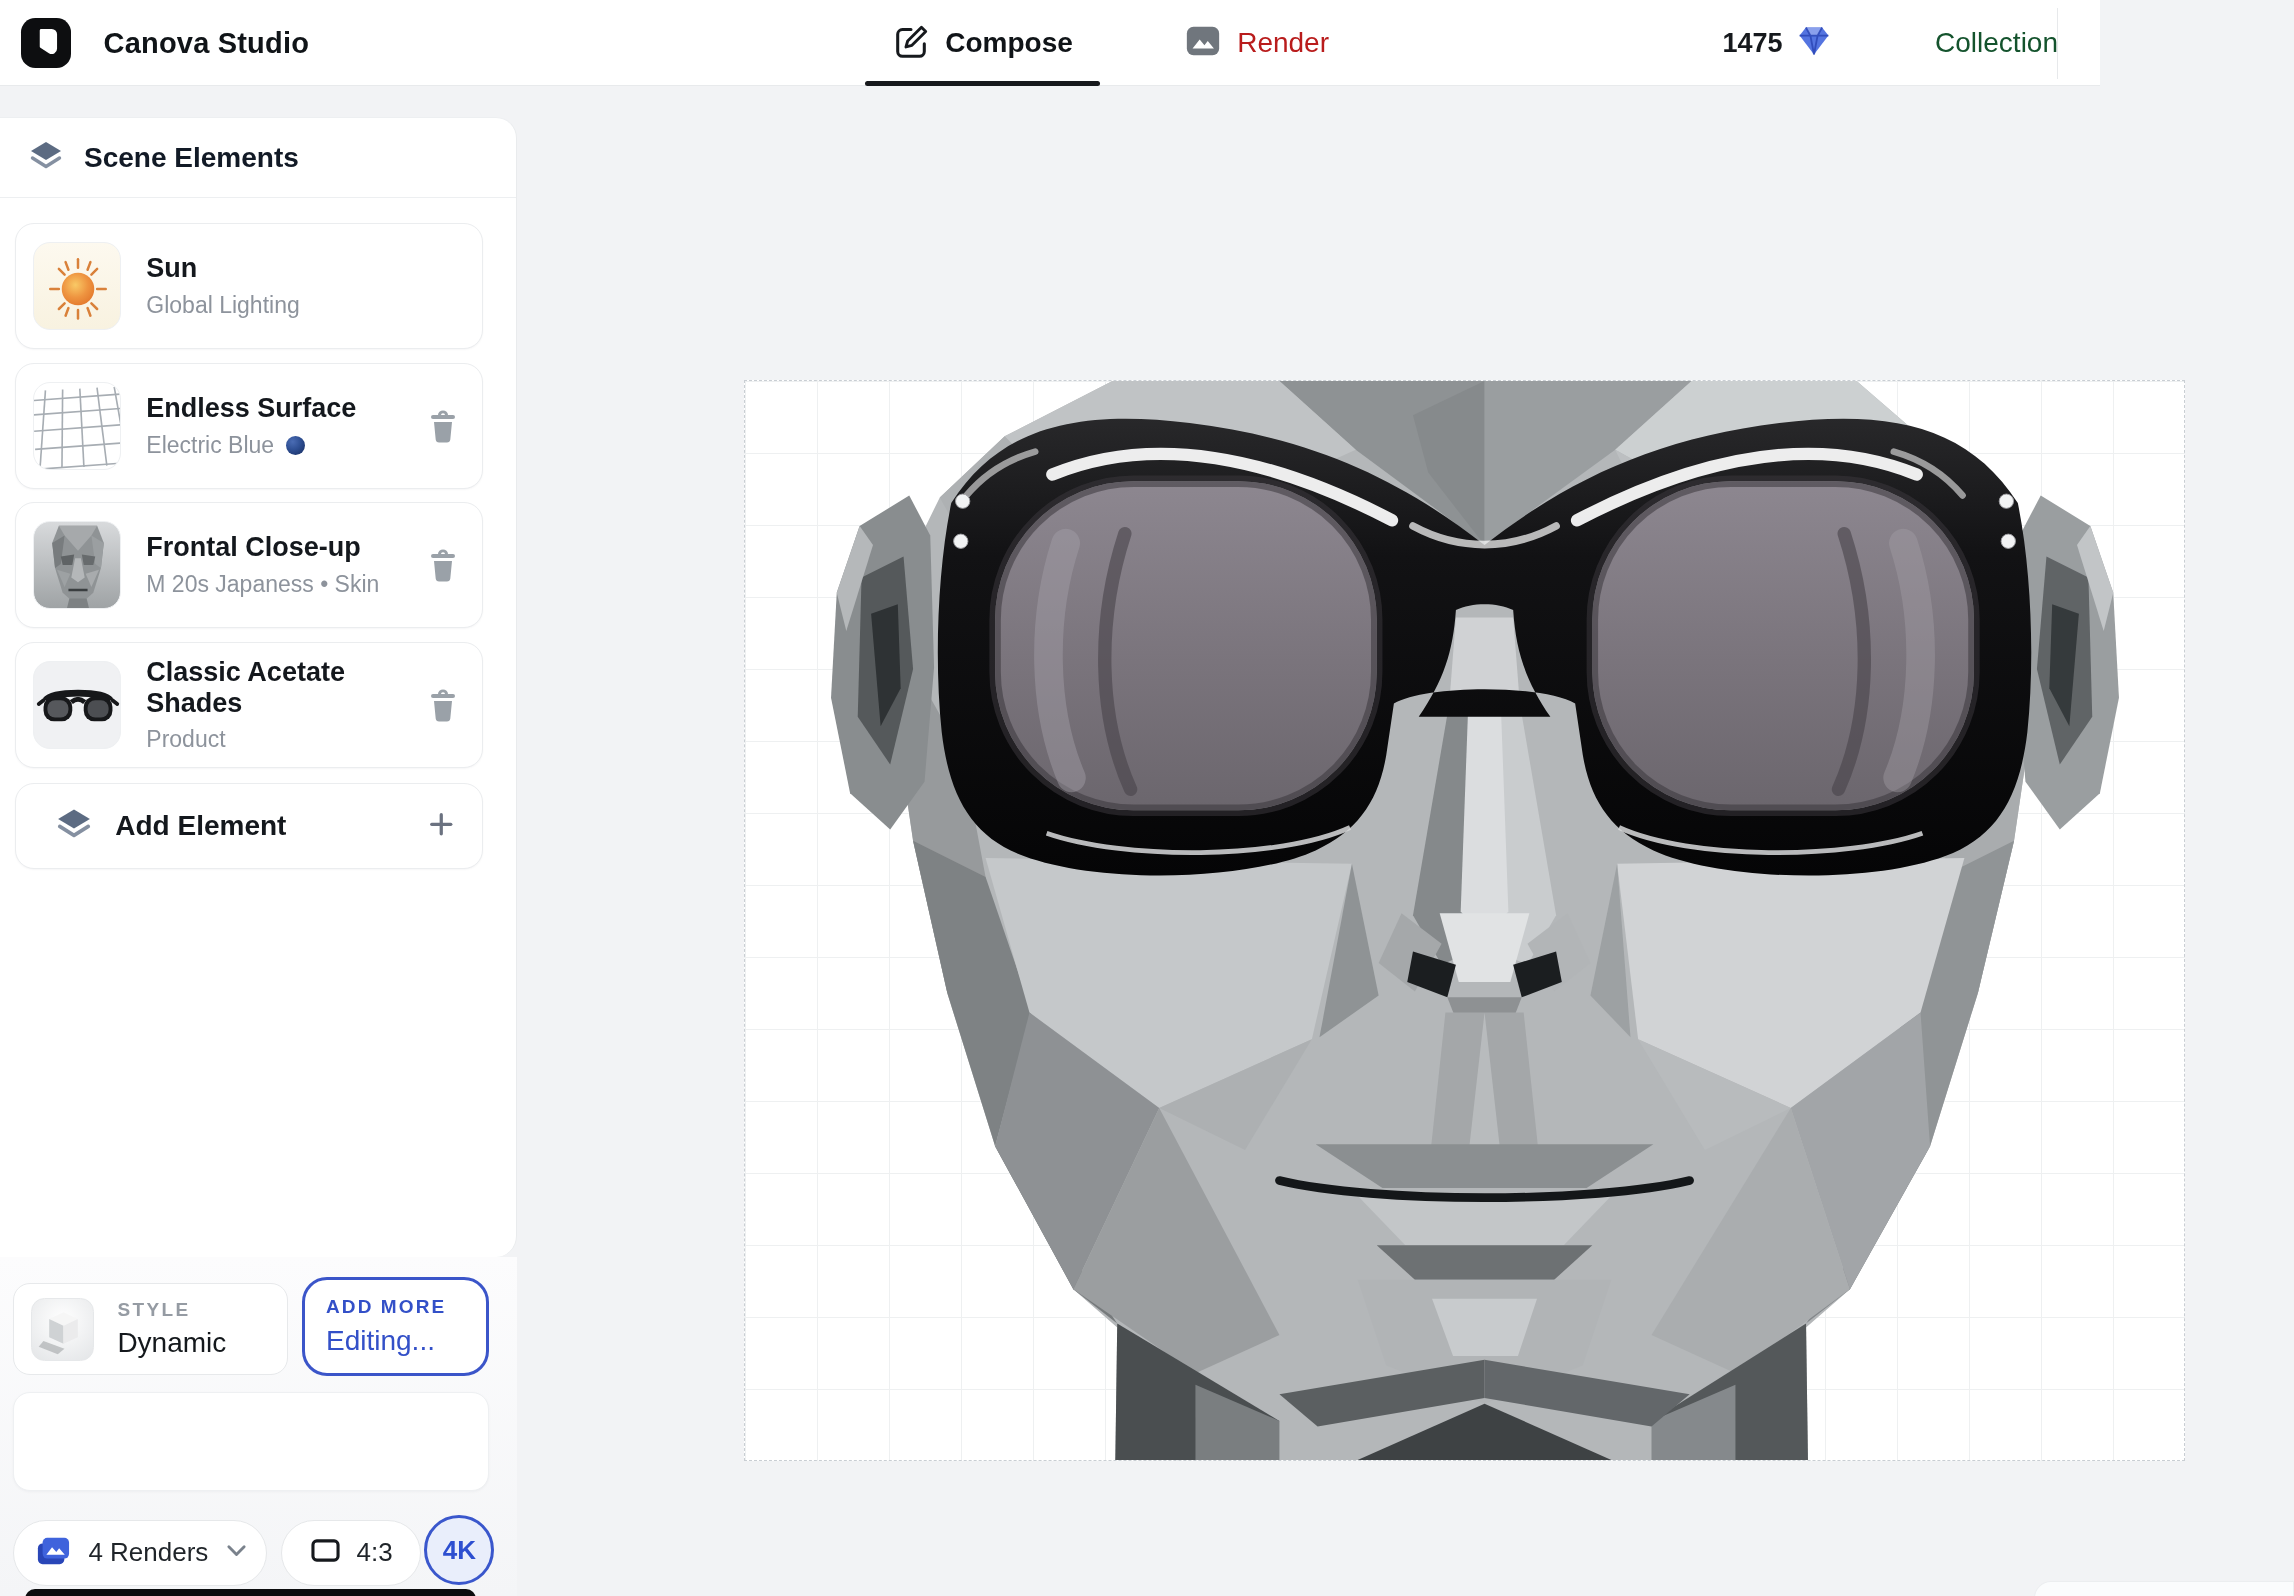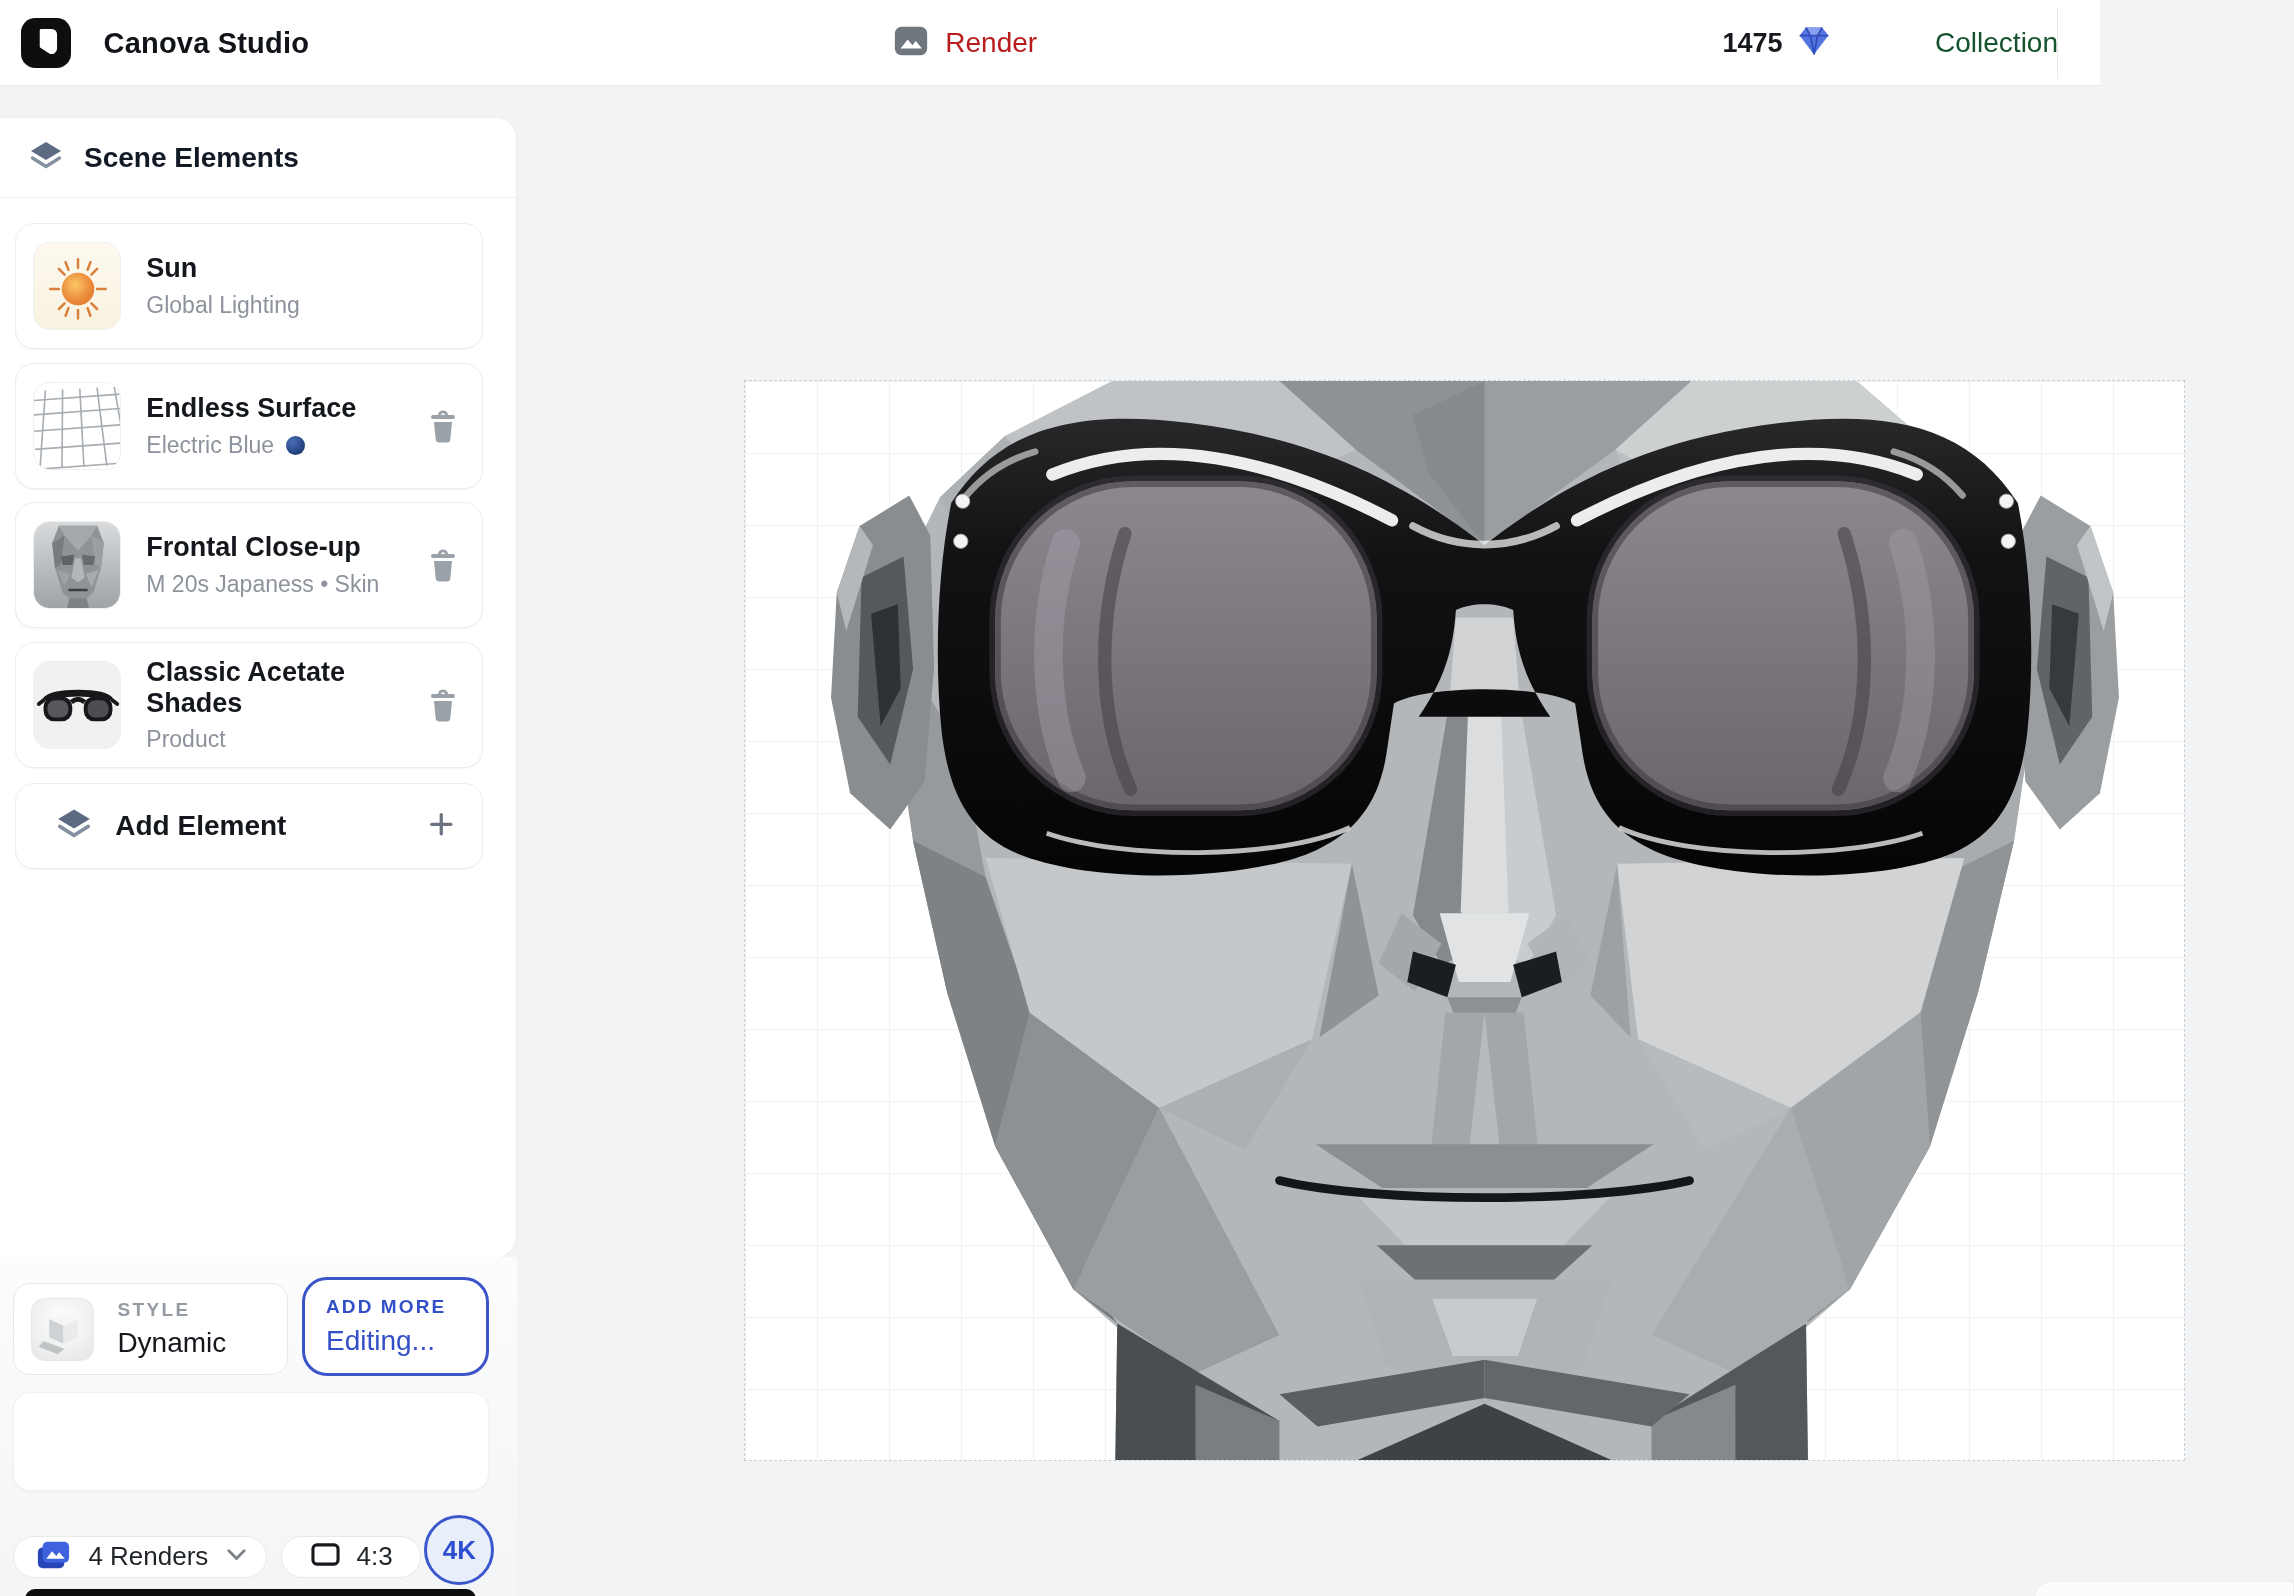--- a/index.html
+++ b/index.html
@@ -62,22 +62,22 @@
   .style-value { font-size:28px; font-weight:500; color:#14181c; }
   .addmore-btn { position:absolute; left:302px; top:20px; width:187px; height:99px; background:#fff;
     border:3.3px solid #3b55c9; border-radius:25px; display:flex; flex-direction:column; justify-content:center;
     padding-left:21px; gap:6.7px; cursor:pointer; }
   .addmore-label { font-size:19px; font-weight:700; letter-spacing:2.1px; color:#3350c8; }
   .addmore-value { font-size:28px; font-weight:500; color:#3350c8; }
   .empty-box { position:absolute; left:13.4px; top:135px; width:476px; height:99px; background:#fff;
     border:1px solid #eef0f2; border-radius:17px; box-shadow:0 1px 2.9px rgba(16,24,40,.04); }
 
   .pill-row { position:absolute; left:13.4px; top:258px; width:489px; height:69px; }
-  .pill { position:absolute; background:#fff; border:1px solid #e6e8ea; border-radius:34px; height:42px;
-    display:flex; align-items:center; cursor:pointer;margin-top:16px; }
+  .pill { position:absolute; background:#fff; border:1px solid #e6e8ea; border-radius:34px; height:66px;
+    display:flex; align-items:center; cursor:pointer; }
   .pill-renders { left:0; top:4.8px; width:254px; padding:0 21px; gap:17px; }
   .pill-aspect { left:268px; top:4.8px; width:140px; padding:0 23px; gap:15.3px; justify-content:center; }
   .pill-label { font-size:26px; font-weight:500; color:#1f2429; white-space:nowrap; }
   .btn-4k { position:absolute; left:411px; top:0; width:70px; height:70px; border-radius:50%;
     background:#e9eefb; border:3.8px solid #3a57cc; display:flex; align-items:center; justify-content:center;
     font-size:26px; font-weight:700; color:#2d4fd0; cursor:pointer; }
   .prompt-bar { position:absolute; left:25px; top:1589px; width:451px; height:9.6px; background:#0c0d0e;
     border-radius:11.5px 11.5px 0 0; z-index:35; }
   .corner-box { position:absolute; left:2034px; top:1581px; width:260px; height:17px; background:#fbfcfd;
     border:1px solid #eceef0; border-radius:17px 0 0 0; z-index:20; }
@@ -101,20 +101,30 @@
   <div class="brand">
     <div class="logo">
       <svg viewBox="0 0 52 52">
           <path d="M21 13 h11 a4 4 0 0 1 4 4 v15 a4 4 0 0 1 -6.2 3.3 l-8.8 -5.6 Z" fill="#ffffff" stroke="#ffffff" stroke-width="3" stroke-linejoin="round"></path>
         </svg>
     </div>
     <div class="app-name">Canova Studio</div>
   </div>
 
   <div class="tabs">
+    <div class="tab active">
+      <span>
+        <svg width="38" height="38" viewBox="0 0 40 40" fill="none">
+          <path d="M34 23 v8 a5 5 0 0 1 -5 5 H11 a5 5 0 0 1 -5 -5 V13 a5 5 0 0 1 5 -5 h9" stroke="#16191d" stroke-width="3.2" stroke-linecap="round"></path>
+          <path d="M31 5.5 l4.5 4.5 -14.5 14.5 -6.3 1.8 1.8 -6.3 Z" stroke="#16191d" stroke-width="3" stroke-linejoin="round" fill="none"></path>
+        </svg>
+      </span>
+      <span class="tab-label">Compose</span>
+      <span class="tab-underline"></span>
+    </div>
     <div class="tab inactive">
       <span>
         <svg width="38" height="38" viewBox="0 0 40 40">
           <rect x="3" y="5" width="34" height="30" rx="7" fill="#70767d"></rect>
           <path d="M9 28 l7.5 -9.5 5 6 3.5 -4.5 6.5 8 Z" fill="#ffffff"></path>
         </svg>
       </span>
       <span class="tab-label">Render</span>
     </div>
   </div>

